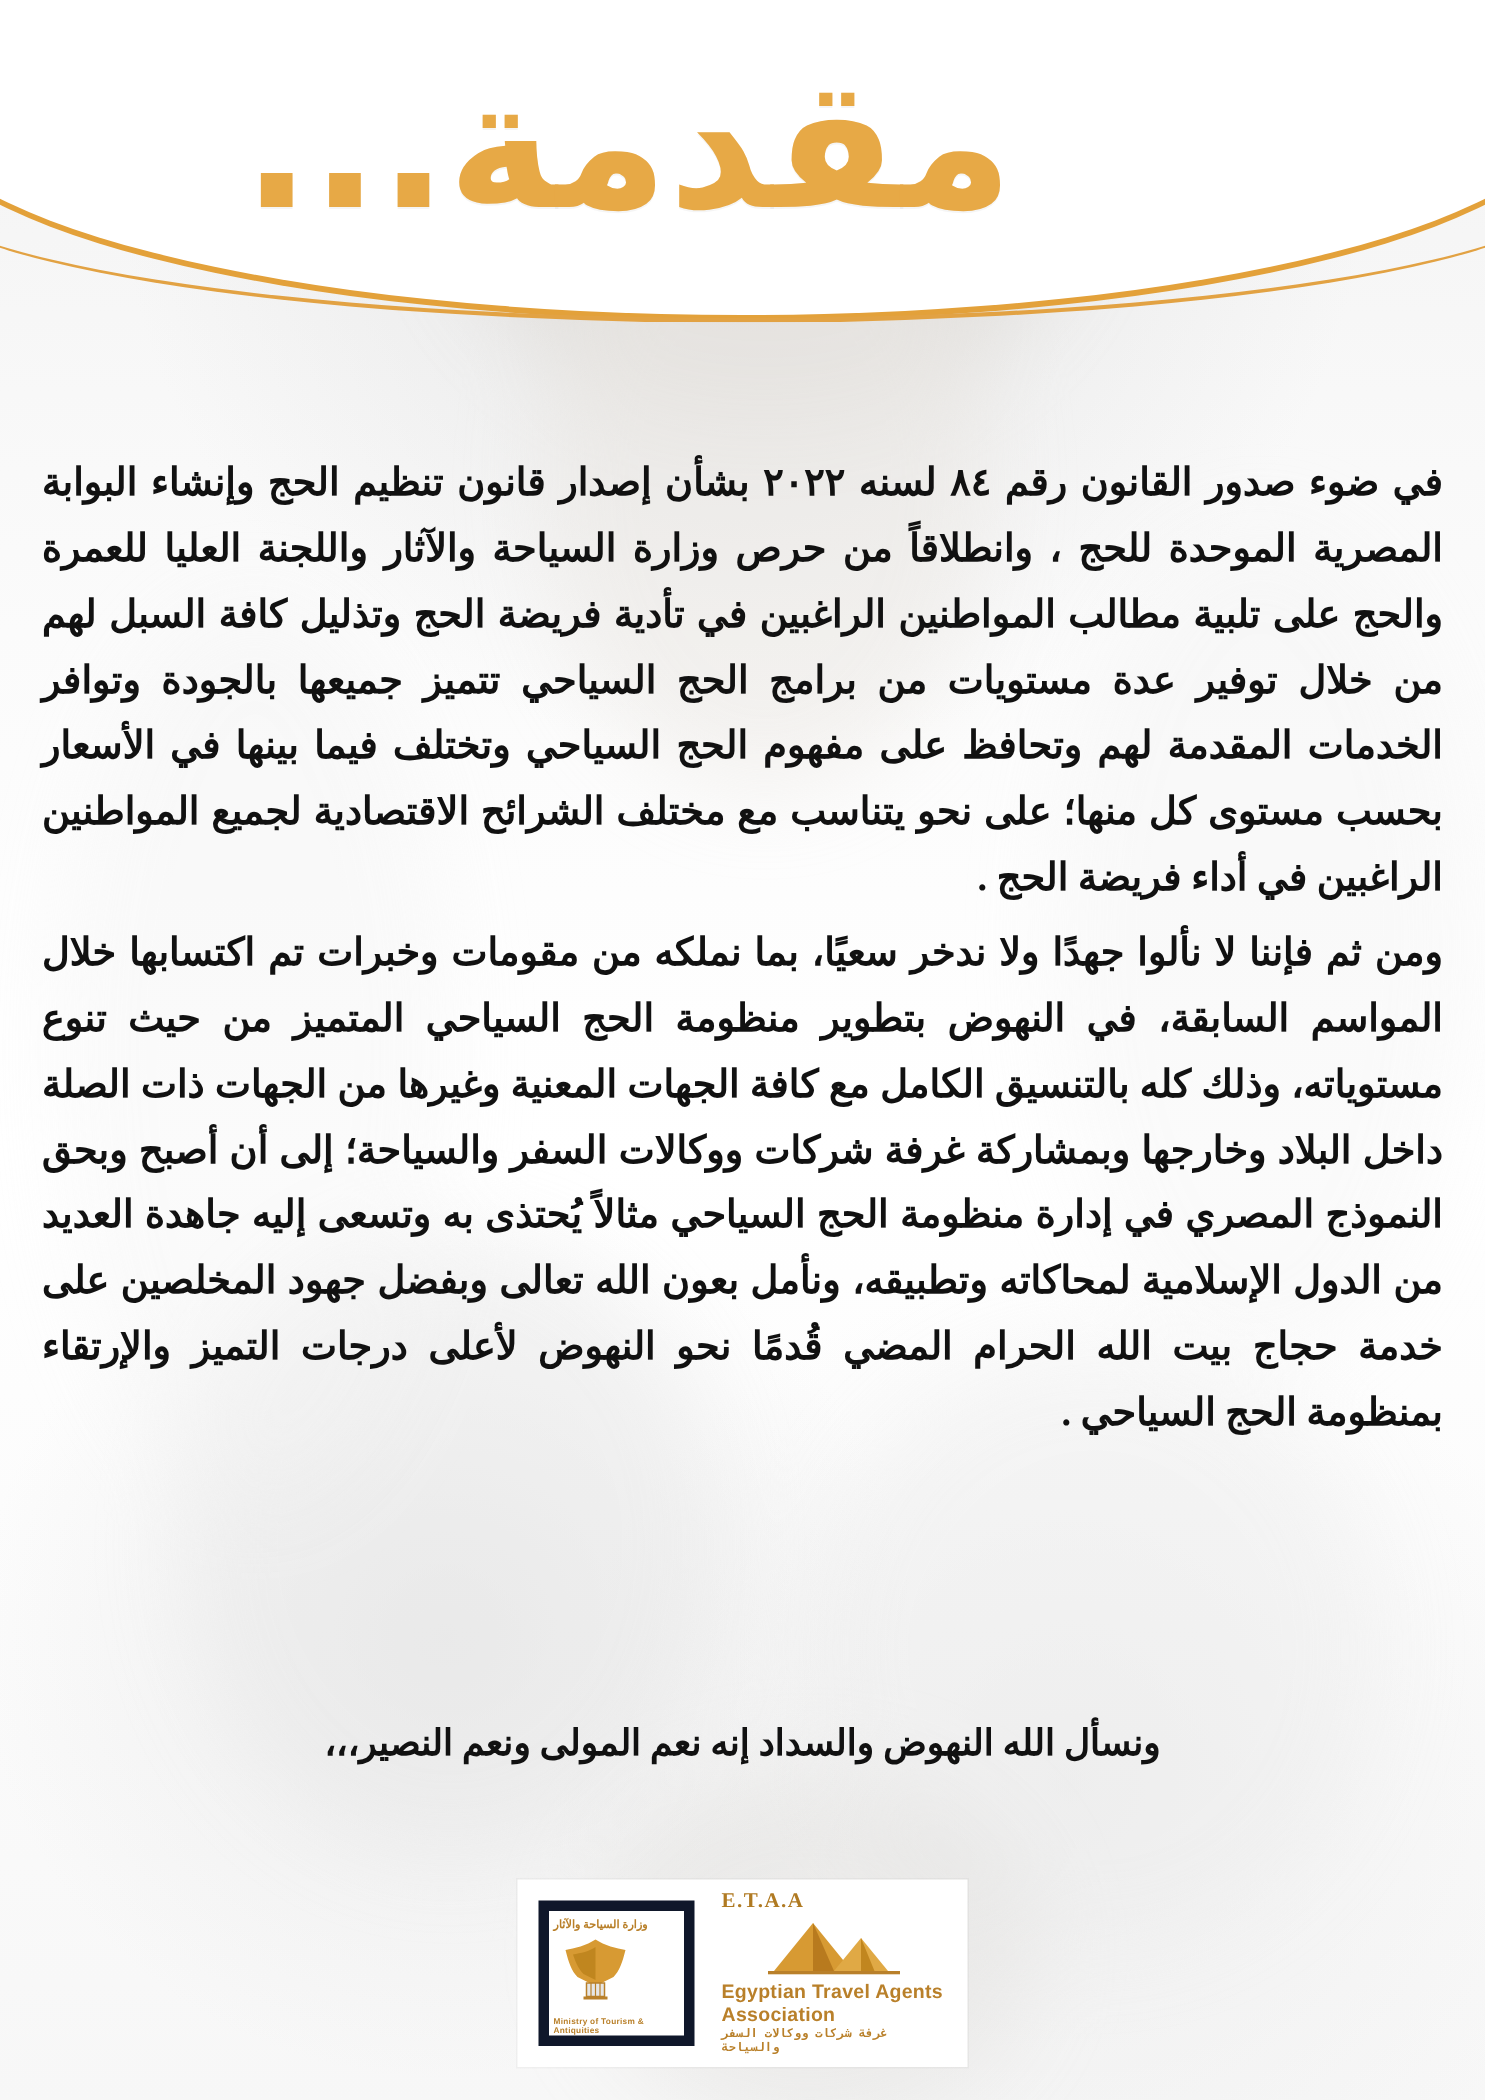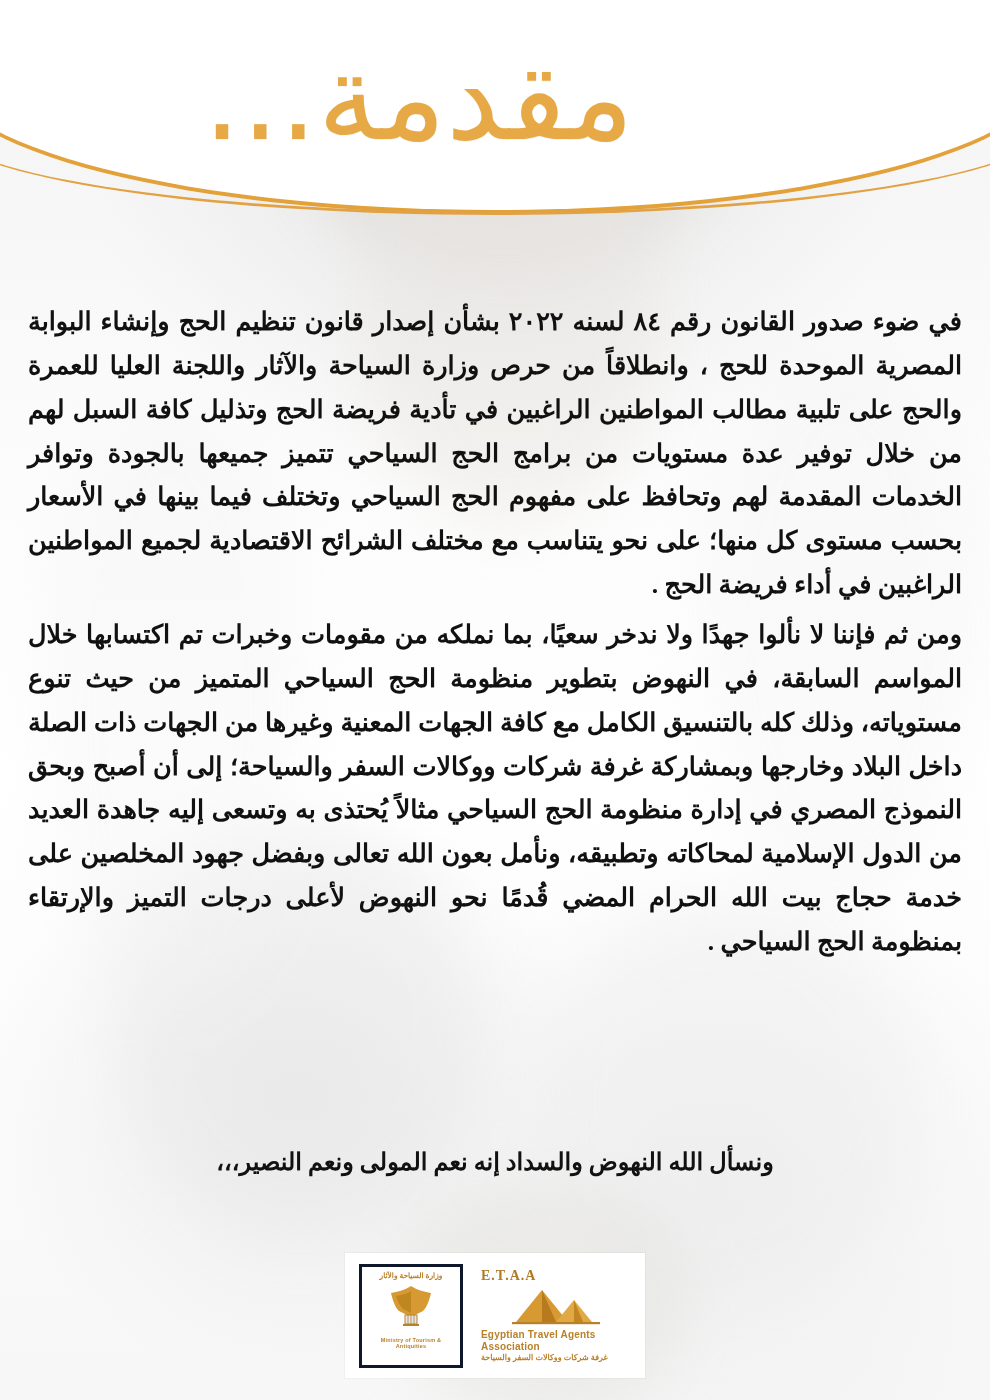--- a/index.html
+++ b/index.html
@@ -74,21 +74,21 @@
     border-bottom-right-radius: 52% 44%;
     border-bottom: 3px solid #e2a243;
   }
   .header-title {
     position: absolute;
     top: 32px;
     left: 0;
     width: 837px;
     text-align: center;
     font-family: "DejaVu Sans", "Liberation Sans", sans-serif;
-    font-weight: normal;
+    font-weight: bold;
     font-size: 120px;
     line-height: 1.1;
     color: #e7a946;
     letter-spacing: 0px;
     direction: rtl;
     text-shadow: 0 1px 0 rgba(0,0,0,0.04);
   }
 
   
   .content {
@@ -150,39 +150,39 @@
     font-weight: bold;
     color: #b07a22;
     letter-spacing: 1px;
   }
   .pyramids {
     display: block;
     margin: 2px auto 3px auto;
   }
   .logo-etaa .en {
     font-family: "Liberation Sans", sans-serif;
-    font-size: 10px;
+    font-size: 13px;
     font-weight: bold;
     color: #b9802a;
     letter-spacing: 0.2px;
   }
   .logo-etaa .ar {
-    font-family: Liberation Sans, sans-serif;
+    font-family: Liberation Mono, monospace;
     font-size: 8px;
     font-weight: bold;
     color: #b9802a;
     direction: rtl;
     margin-top: 1px;
   }
 
   .logo-ministry {
     width: 104px;
-    text-align: center;
-    border: 3px solid #0f172a;
-    padding: 4px 3px 16px 3px;
+    text-align: left;
+    border: 7px solid #0f172a;
+    padding: 4px 3px 0 3px;
     box-sizing: border-box;
   }
   .logo-ministry .ar {
     font-family: "Liberation Serif", serif;
     font-size: 7.5px;
     font-weight: bold;
     color: #b9802a;
     direction: rtl;
     line-height: 1.2;
   }

